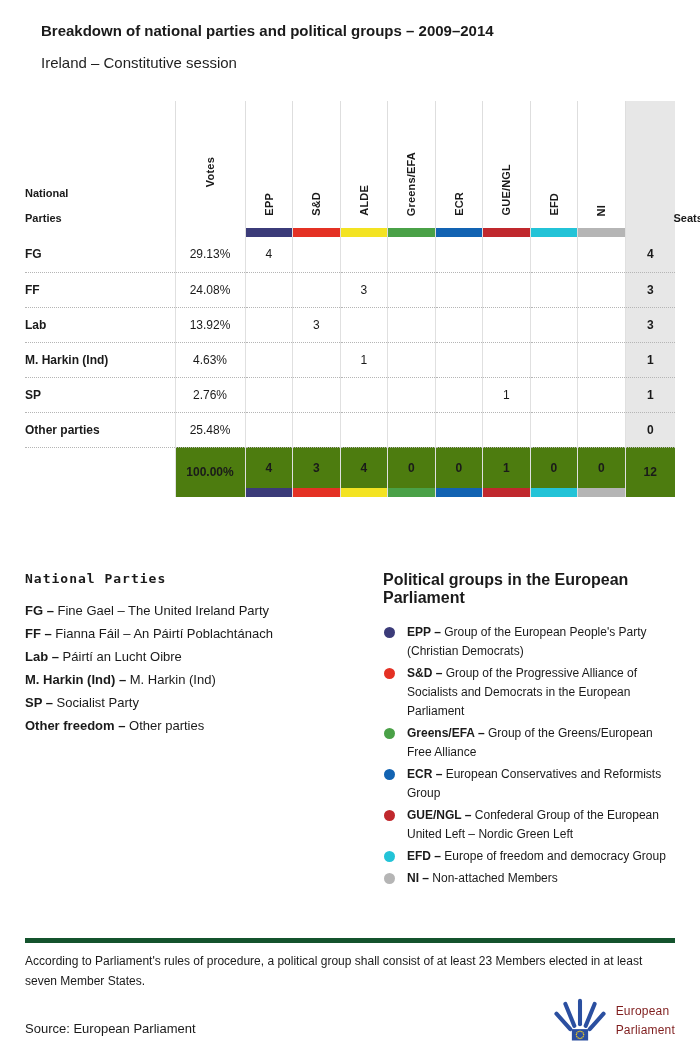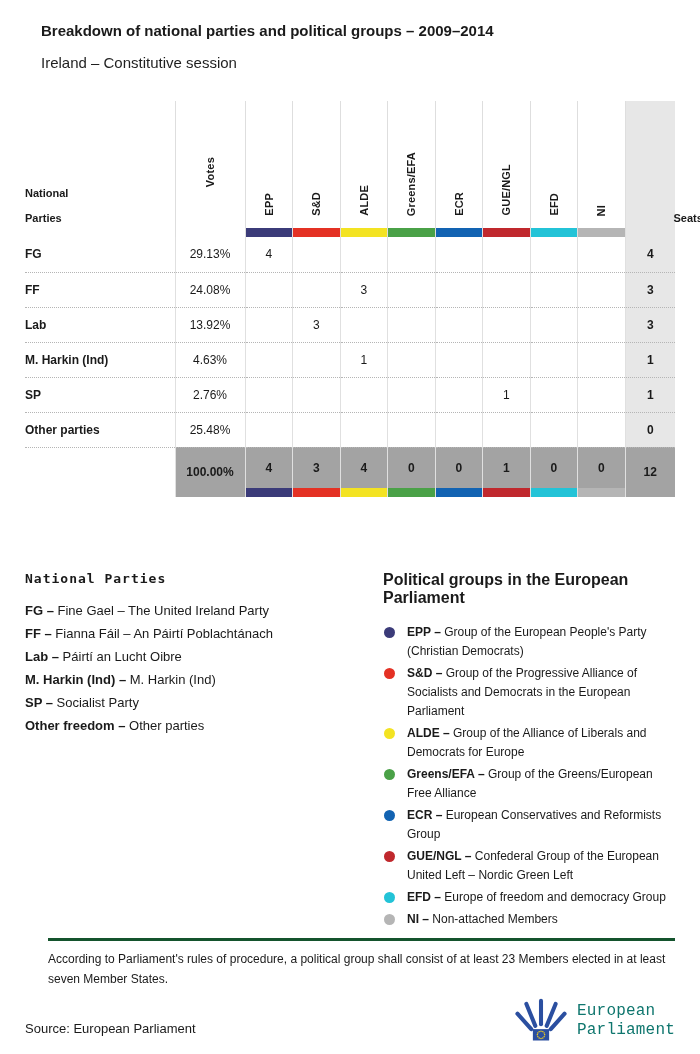--- a/index.html
+++ b/index.html
@@ -25,41 +25,41 @@
   th.votes-h .vwrap { margin-bottom:50px; }
   th.group .vwrap { margin-bottom:12px; }
   .gbar { height:9px; width:100%; }
   th.seats-h { background:#e7e7e7;padding-left:48px; }
   .seats-inner { text-align:center; padding-bottom:13px; }
 
   tbody td { height:35px; font-size:12px; text-align:center; border-top:1px dotted #b5b5b5; border-left:1px solid #e0e0e0; color:#1a1a1a; }
   tbody tr.first td { border-top:none; }
   td.party { text-align:left; font-weight:bold; border-left:none; }
   td.seats { background:#e7e7e7; font-weight:bold; }
-  tr.total td { background:#a3a3a3; font-weight:bold; height:49px; }
+  tr.total td { background:#4d7c0f; font-weight:bold; height:49px; }
   tr.total td.party { background:#ffffff; }
   .tcell { display:flex; flex-direction:column; height:49px; }
   .tval { flex:1; display:flex; align-items:center; justify-content:center; }
 
   .legends { display:flex; margin:74px 25px 0; }
   .leg-left { flex:0 0 358px; width:358px; }
   .leg-right { flex:1; }
   .leg-left h3 { font-family:"DejaVu Sans Mono", monospace; font-size:13px; font-weight:bold; letter-spacing:1px; margin:0 0 18px; }
   .p-item { font-size:13px; line-height:14px; margin-bottom:9px; }
   .abbr { font-weight:bold; }
   .leg-right h3 { font-size:16px; font-weight:bold; margin:0 0 16px; }
   .g-item { display:flex; margin-bottom:3px; }
   .dot { width:11px; height:11px; border-radius:50%; flex:0 0 11px; margin:4px 12px 0 1px; }
   .g-text { font-size:12px; line-height:19px; }
 
-  .footnote { position:absolute; left:25px; right:25px; top:938px; border-top:3px solid #14532d; padding-top:8px; font-size:12px; line-height:20px;margin-left:23px; }
+  .footnote { position:absolute; left:25px; right:25px; top:938px; border-top:5px solid #14532d; padding-top:8px; font-size:12px; line-height:20px; }
   .source { position:absolute; left:25px; top:1021px; font-size:13px; }
   .source .lbl { font-weight:normal; }
   .logo { position:absolute; right:25px; top:995px; display:flex; align-items:center; gap:10px; }
-  .logo-text { font-size:16px; line-height:19px; color:#0f766e; font-weight:500; letter-spacing:0.2px;font-family:Liberation Mono, monospace; }
+  .logo-text { font-size:12px; line-height:19px; color:#7f1d1d; font-weight:500; letter-spacing:0.2px; }
 </style>
 </head>
 <body>
 
 <div class="page-header">
   <h1 class="title">Breakdown of national parties and political groups – 2009–2014</h1>
   <h2 class="subtitle">Ireland – Constitutive session</h2>
 </div>
 
 <table class="results">
@@ -289,24 +289,20 @@
   </div>
   <div class="leg-right">
     <h3>Political groups in the European Parliament</h3>
     <div class="g-item">
       <span class="dot" style="background-color: rgb(59, 59, 121);"></span>
       <span class="g-text"><span class="abbr">EPP –</span> <span>Group of the European People's Party (Christian Democrats)</span></span>
     </div>
     <div class="g-item">
       <span class="dot" style="background-color: rgb(228, 49, 36);"></span>
       <span class="g-text"><span class="abbr">S&amp;D –</span> <span>Group of the Progressive Alliance of Socialists and Democrats in the European Parliament</span></span>
-    </div>
-    <div class="g-item">
-      <span class="dot" style="background-color: rgb(243, 227, 34);"></span>
-      <span class="g-text"><span class="abbr">ALDE –</span> <span>Group of the Alliance of Liberals and Democrats for Europe</span></span>
     </div>
     <div class="g-item">
       <span class="dot" style="background-color: rgb(74, 161, 71);"></span>
       <span class="g-text"><span class="abbr">Greens/EFA –</span> <span>Group of the Greens/European Free Alliance</span></span>
     </div>
     <div class="g-item">
       <span class="dot" style="background-color: rgb(18, 99, 178);"></span>
       <span class="g-text"><span class="abbr">ECR –</span> <span>European Conservatives and Reformists Group</span></span>
     </div>
     <div class="g-item">

